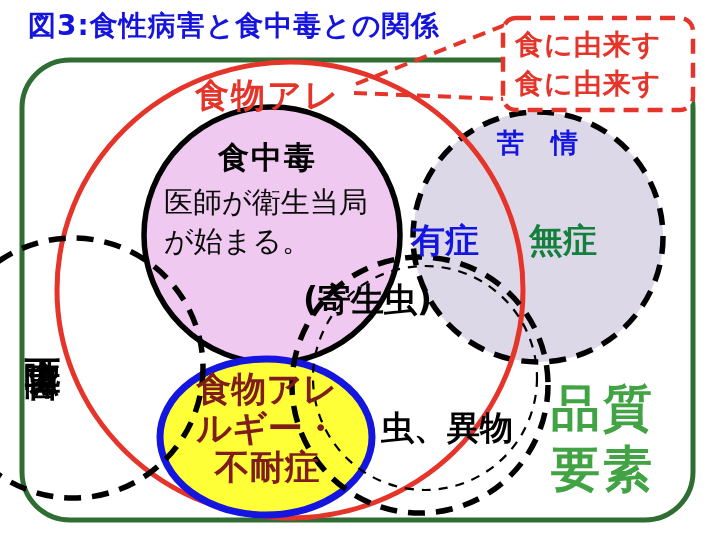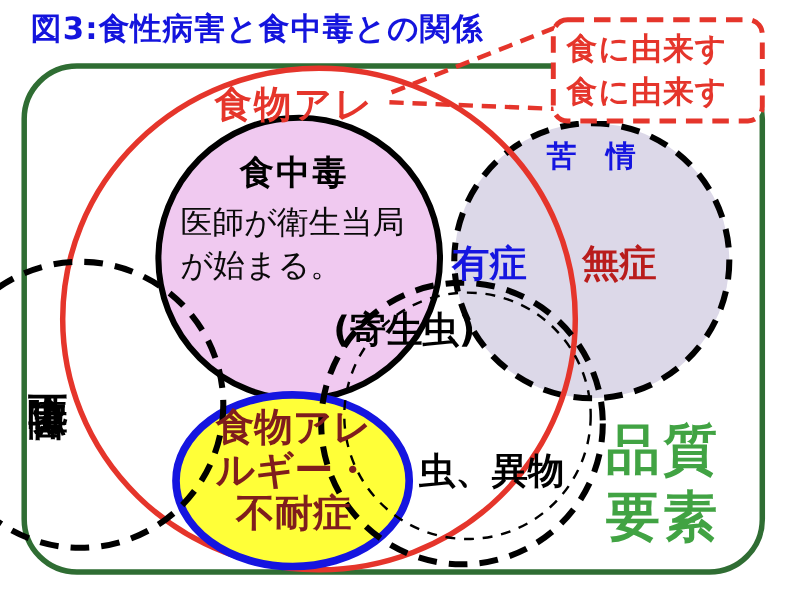--- a/index.html
+++ b/index.html
@@ -66,21 +66,21 @@
   }
   .symptomatic {
     left: 411px; top: 221px;
     font-size: 34px;
     color: #1515e0;
     text-align: right;
   }
   .asymptomatic {
     left: 529px; top: 221px;
     font-size: 34px;
-    color: #b91c1c;
+    color: #15803d;
   }
   .parasites {
     left: 303px; top: 281px;
     font-size: 33px;
     color: #000000;
   }
   .allergy {
     left: 160px; top: 370px;
     width: 214px;
     text-align: center;

